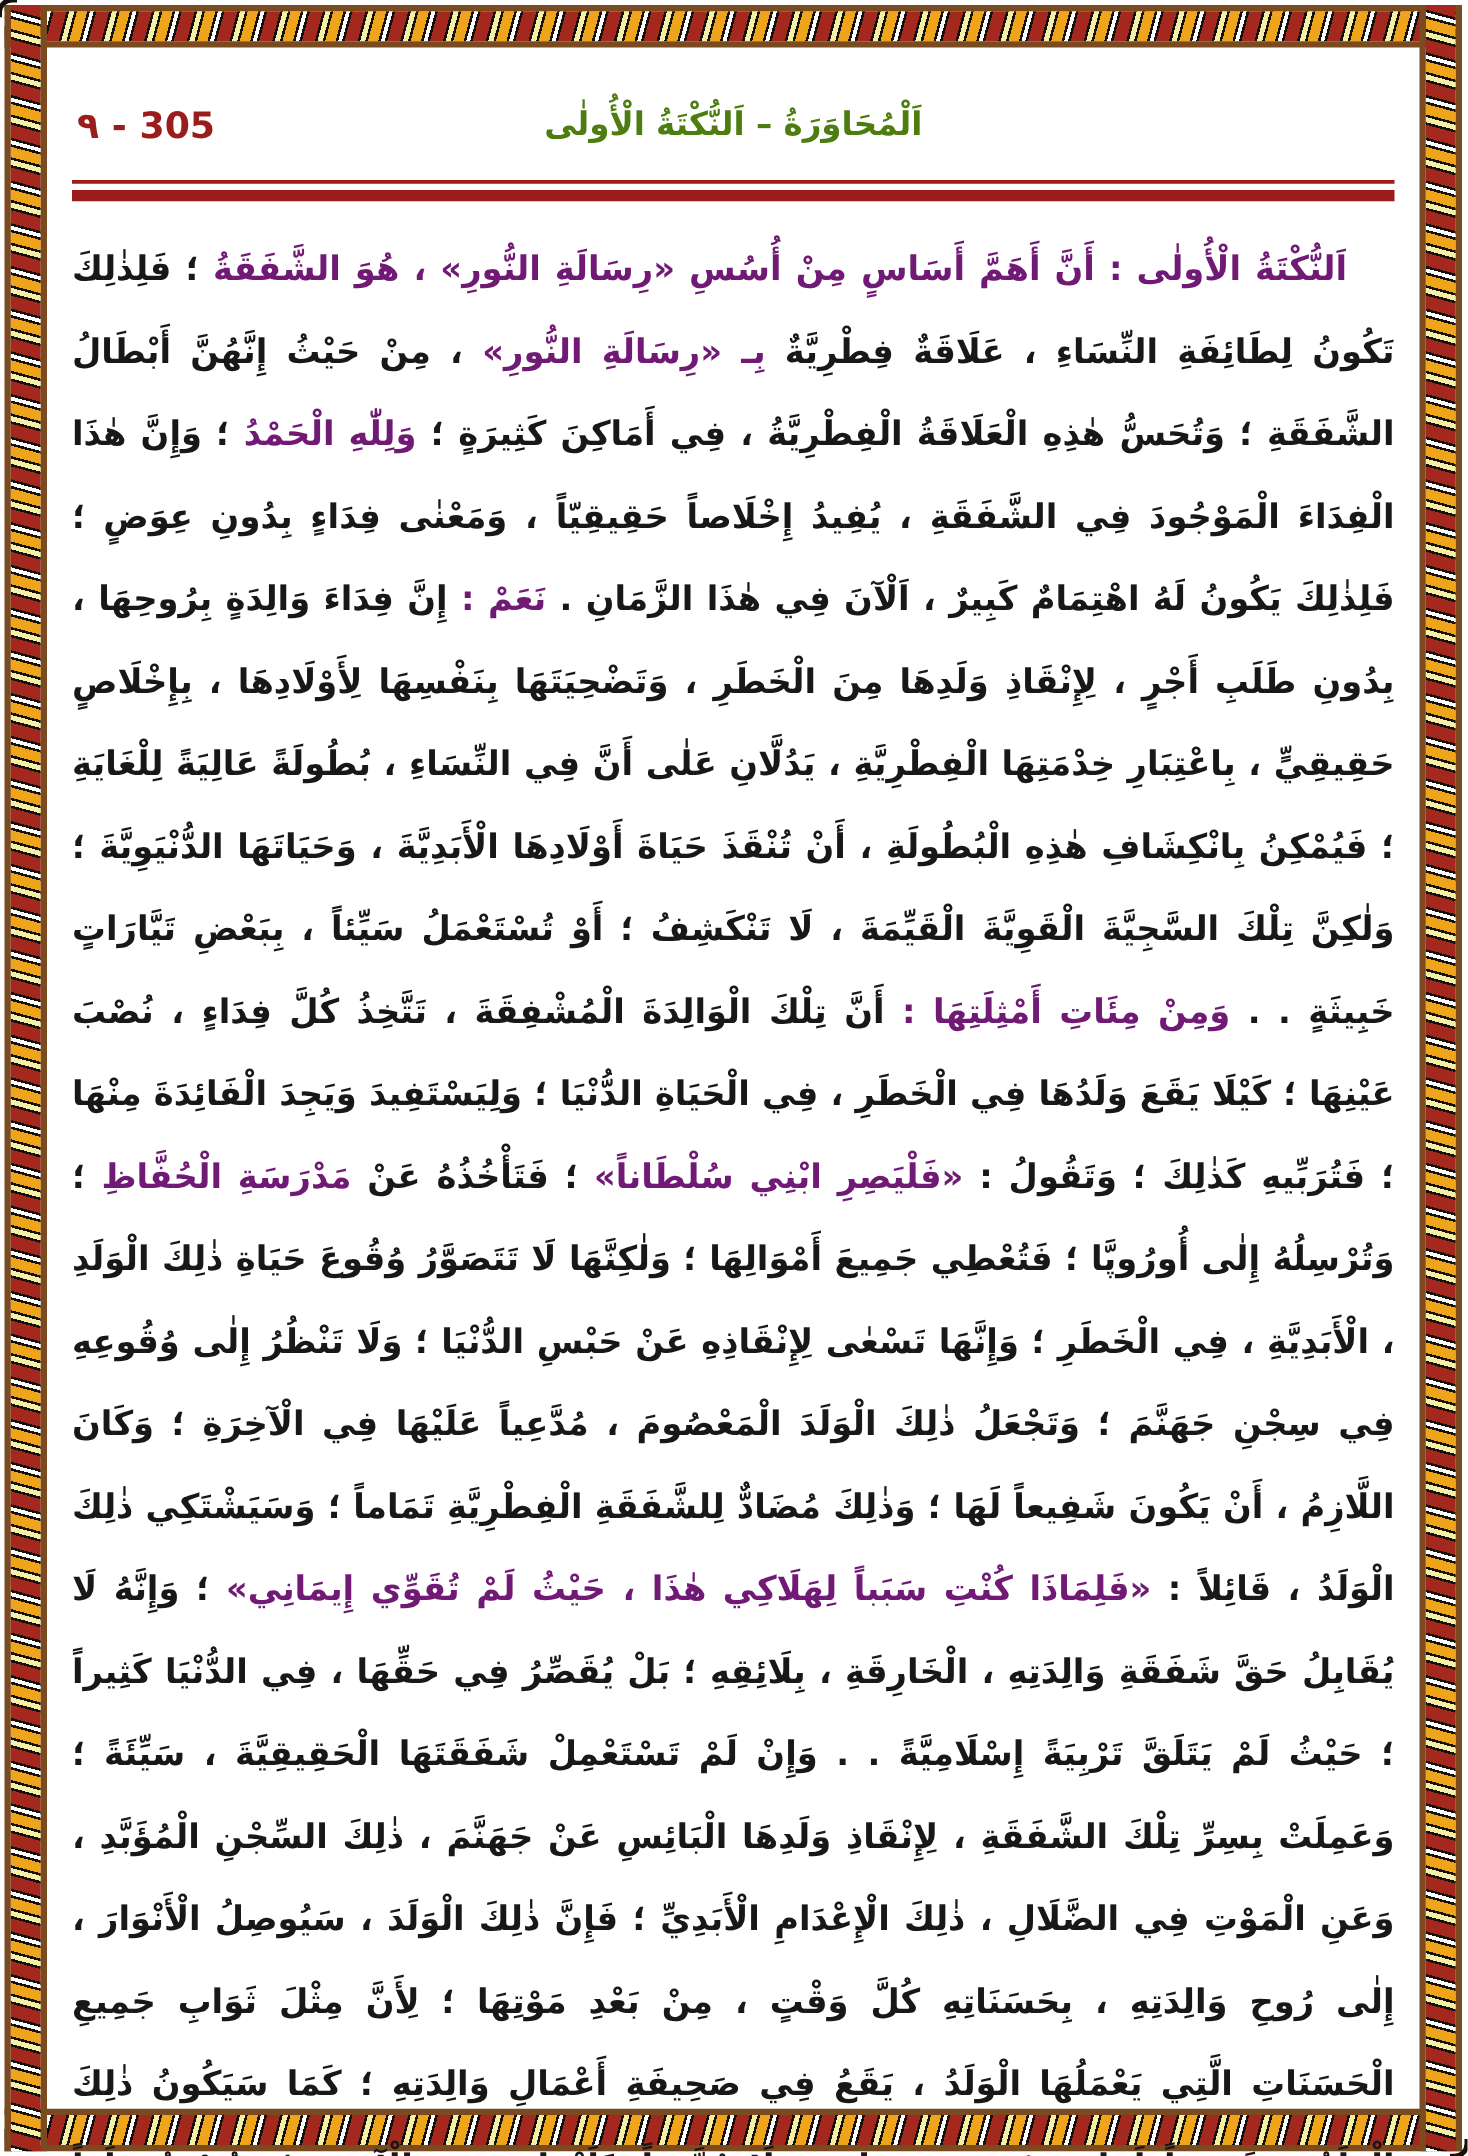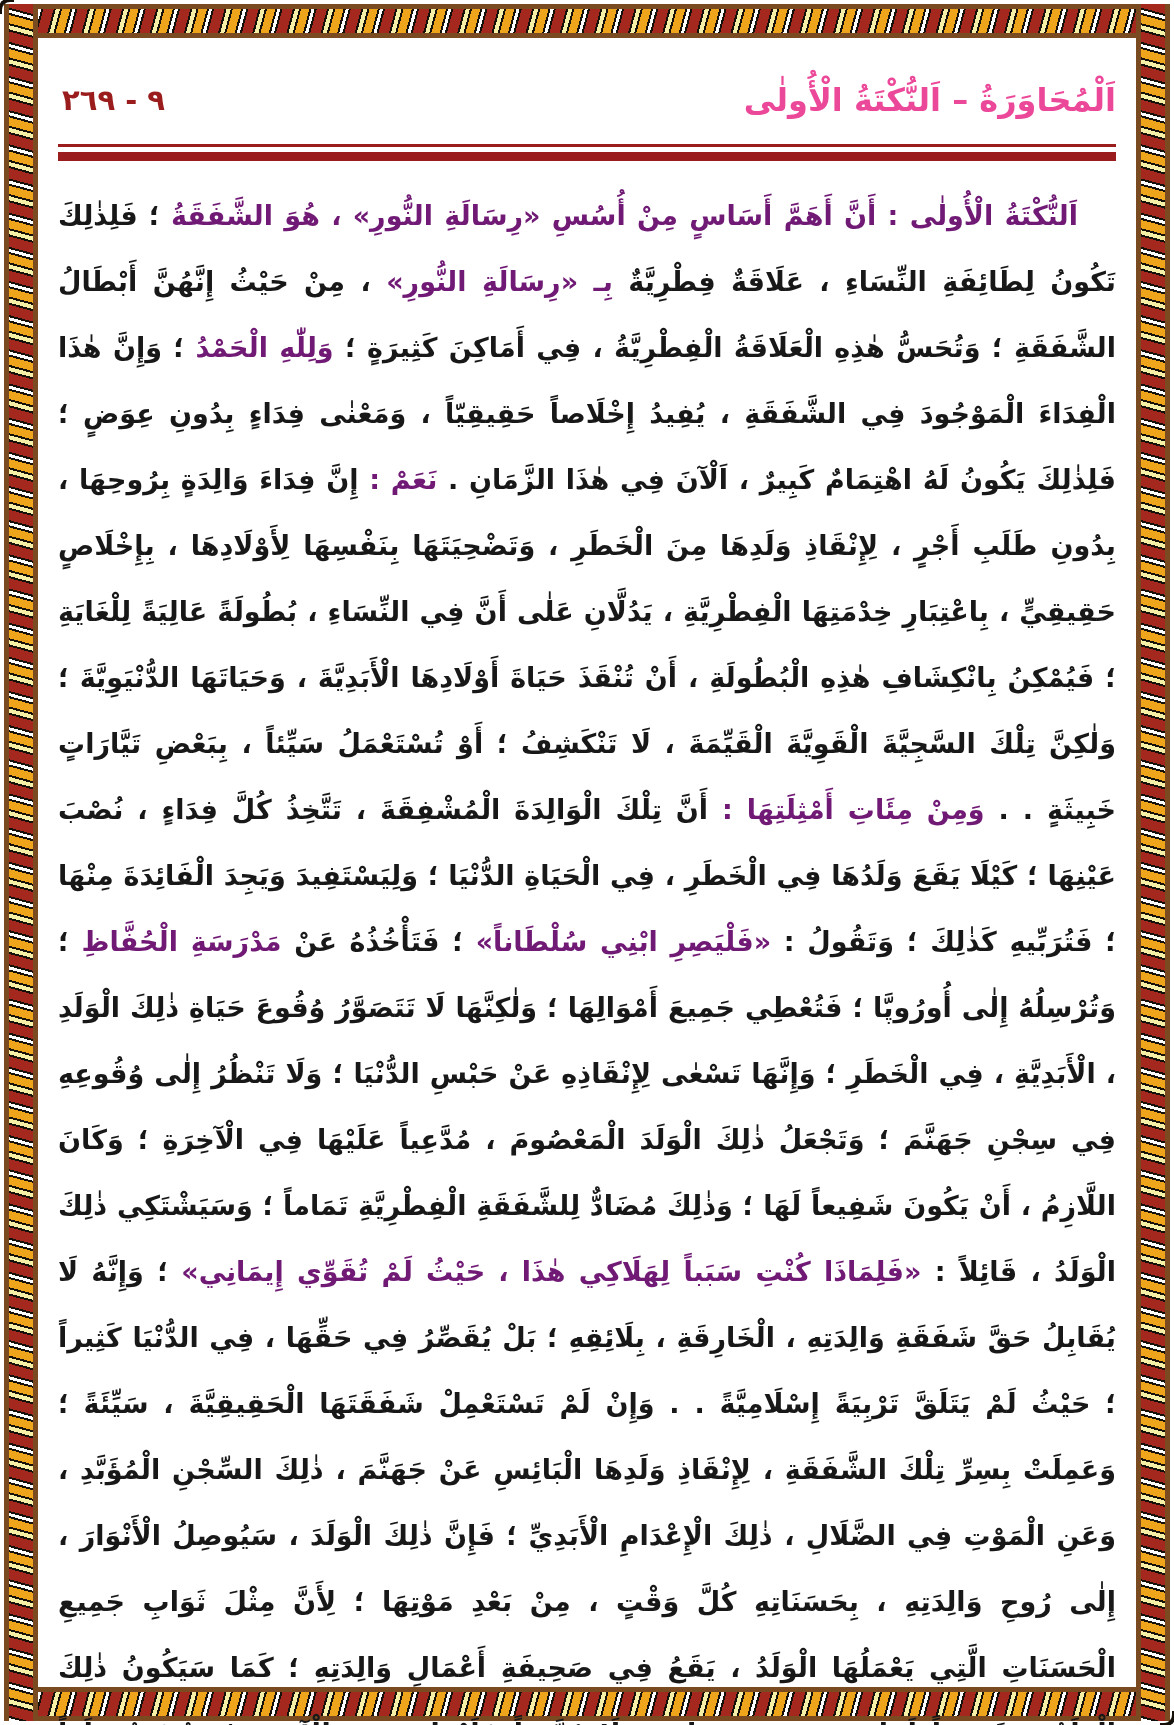--- a/index.html
+++ b/index.html
@@ -47,22 +47,23 @@
 
   
   .content {
     position: absolute;
     top: 38px; left: 38px; right: 38px; bottom: 38px;
     padding: 30px 20px 0 20px;
     direction: rtl;
   }
   .header { position: relative; height: 64px; }
   .page-title {
-    color: #ec4899;
-    font-size: 32px;
+    text-align: center;
+    color: #4d7c0f;
+    font-size: 26px;
     font-weight: 700;
     line-height: 64px;
     letter-spacing: 0;
   }
   .page-number {
     position: absolute;
     left: 4px; top: 0;
     color: #9B1C1C;
     font-size: 29px;
     font-weight: 700;
@@ -97,21 +98,21 @@
   <div class="strip strip-bottom"></div>
   <div class="strip strip-left"></div>
   <div class="strip strip-right"></div>
   <div class="corner-curl curl-tl"></div>
   <div class="corner-curl curl-br"></div>
 </div>
 
 <div class="content">
   <div class="header">
     <div class="page-title">اَلْمُحَاوَرَةُ – اَلنُّكْتَةُ الْأُولٰى</div>
-    <div class="page-number">٩ - ٢٦٩</div>
+    <div class="page-number">٩ - 305</div>
   </div>
   <div class="rules">
     <div class="rule-thin"></div>
     <div class="rule-gap"></div>
     <div class="rule-thick"></div>
   </div>
   <p class="body-text"><span class="seg-red">اَلنُّكْتَةُ الْأُولٰى : أَنَّ أَهَمَّ أَسَاسٍ مِنْ أُسُسِ «رِسَالَةِ النُّورِ» ، هُوَ الشَّفَقَةُ</span><span class="seg-black"> ؛ فَلِذٰلِكَ تَكُونُ لِطَائِفَةِ النِّسَاءِ ، عَلَاقَةٌ فِطْرِيَّةٌ </span><span class="seg-red">بِـ «رِسَالَةِ النُّورِ»</span><span class="seg-black"> ، مِنْ حَيْثُ إِنَّهُنَّ أَبْطَالُ الشَّفَقَةِ ؛ وَتُحَسُّ هٰذِهِ الْعَلَاقَةُ الْفِطْرِيَّةُ ، فِي أَمَاكِنَ كَثِيرَةٍ ؛ </span><span class="seg-red">وَلِلّٰهِ الْحَمْدُ</span><span class="seg-black"> ؛ وَإِنَّ هٰذَا الْفِدَاءَ الْمَوْجُودَ فِي الشَّفَقَةِ ، يُفِيدُ إِخْلَاصاً حَقِيقِيّاً ، وَمَعْنٰى فِدَاءٍ بِدُونِ عِوَضٍ ؛ فَلِذٰلِكَ يَكُونُ لَهُ اهْتِمَامٌ كَبِيرٌ ، اَلْآنَ فِي هٰذَا الزَّمَانِ . </span><span class="seg-red">نَعَمْ :</span><span class="seg-black"> إِنَّ فِدَاءَ وَالِدَةٍ بِرُوحِهَا ، بِدُونِ طَلَبِ أَجْرٍ ، لِإِنْقَاذِ وَلَدِهَا مِنَ الْخَطَرِ ، وَتَضْحِيَتَهَا بِنَفْسِهَا لِأَوْلَادِهَا ، بِإِخْلَاصٍ حَقِيقِيٍّ ، بِاعْتِبَارِ خِدْمَتِهَا الْفِطْرِيَّةِ ، يَدُلَّانِ عَلٰى أَنَّ فِي النِّسَاءِ ، بُطُولَةً عَالِيَةً لِلْغَايَةِ ؛ فَيُمْكِنُ بِانْكِشَافِ هٰذِهِ الْبُطُولَةِ ، أَنْ تُنْقَذَ حَيَاةَ أَوْلَادِهَا الْأَبَدِيَّةَ ، وَحَيَاتَهَا الدُّنْيَوِيَّةَ ؛ وَلٰكِنَّ تِلْكَ السَّجِيَّةَ الْقَوِيَّةَ الْقَيِّمَةَ ، لَا تَنْكَشِفُ ؛ أَوْ تُسْتَعْمَلُ سَيِّئاً ، بِبَعْضِ تَيَّارَاتٍ خَبِيثَةٍ . . </span><span class="seg-red">وَمِنْ مِئَاتِ أَمْثِلَتِهَا :</span><span class="seg-black"> أَنَّ تِلْكَ الْوَالِدَةَ الْمُشْفِقَةَ ، تَتَّخِذُ كُلَّ فِدَاءٍ ، نُصْبَ عَيْنِهَا ؛ كَيْلَا يَقَعَ وَلَدُهَا فِي الْخَطَرِ ، فِي الْحَيَاةِ الدُّنْيَا ؛ وَلِيَسْتَفِيدَ وَيَجِدَ الْفَائِدَةَ مِنْهَا ؛ فَتُرَبِّيهِ كَذٰلِكَ ؛ وَتَقُولُ : </span><span class="seg-red">«فَلْيَصِرِ ابْنِي سُلْطَاناً»</span><span class="seg-black"> ؛ فَتَأْخُذُهُ عَنْ </span><span class="seg-red">مَدْرَسَةِ الْحُفَّاظِ</span><span class="seg-black"> ؛ وَتُرْسِلُهُ إِلٰى أُورُوپَّا ؛ فَتُعْطِي جَمِيعَ أَمْوَالِهَا ؛ وَلٰكِنَّهَا لَا تَتَصَوَّرُ وُقُوعَ حَيَاةِ ذٰلِكَ الْوَلَدِ ، الْأَبَدِيَّةِ ، فِي الْخَطَرِ ؛ وَإِنَّهَا تَسْعٰى لِإِنْقَاذِهِ عَنْ حَبْسِ الدُّنْيَا ؛ وَلَا تَنْظُرُ إِلٰى وُقُوعِهِ فِي سِجْنِ جَهَنَّمَ ؛ وَتَجْعَلُ ذٰلِكَ الْوَلَدَ الْمَعْصُومَ ، مُدَّعِياً عَلَيْهَا فِي الْآخِرَةِ ؛ وَكَانَ اللَّازِمُ ، أَنْ يَكُونَ شَفِيعاً لَهَا ؛ وَذٰلِكَ مُضَادٌّ لِلشَّفَقَةِ الْفِطْرِيَّةِ تَمَاماً ؛ وَسَيَشْتَكِي ذٰلِكَ الْوَلَدُ ، قَائِلاً : </span><span class="seg-red">«فَلِمَاذَا كُنْتِ سَبَباً لِهَلَاكِي هٰذَا ، حَيْثُ لَمْ تُقَوِّي إِيمَانِي»</span><span class="seg-black"> ؛ وَإِنَّهُ لَا يُقَابِلُ حَقَّ شَفَقَةِ وَالِدَتِهِ ، الْخَارِقَةِ ، بِلَائِقِهِ ؛ بَلْ يُقَصِّرُ فِي حَقِّهَا ، فِي الدُّنْيَا كَثِيراً ؛ حَيْثُ لَمْ يَتَلَقَّ تَرْبِيَةً إِسْلَامِيَّةً . . وَإِنْ لَمْ تَسْتَعْمِلْ شَفَقَتَهَا الْحَقِيقِيَّةَ ، سَيِّئَةً ؛ وَعَمِلَتْ بِسِرِّ تِلْكَ الشَّفَقَةِ ، لِإِنْقَاذِ وَلَدِهَا الْبَائِسِ عَنْ جَهَنَّمَ ، ذٰلِكَ السِّجْنِ الْمُؤَبَّدِ ، وَعَنِ الْمَوْتِ فِي الضَّلَالِ ، ذٰلِكَ الْإِعْدَامِ الْأَبَدِيِّ ؛ فَإِنَّ ذٰلِكَ الْوَلَدَ ، سَيُوصِلُ الْأَنْوَارَ ، إِلٰى رُوحِ وَالِدَتِهِ ، بِحَسَنَاتِهِ كُلَّ وَقْتٍ ، مِنْ بَعْدِ مَوْتِهَا ؛ لِأَنَّ مِثْلَ ثَوَابِ جَمِيعِ الْحَسَنَاتِ الَّتِي يَعْمَلُهَا الْوَلَدُ ، يَقَعُ فِي صَحِيفَةِ أَعْمَالِ وَالِدَتِهِ ؛ كَمَا سَيَكُونُ ذٰلِكَ الْوَلَدُ ، شَفِيعاً لَهَا ، بِرُوحِهِ وَحَيَاتِهِ ، لَا مُدَّعِياً عَلَيْهَا ، فِي الْآخِرَةِ ؛ وَيُصْبِحُ وَلَداً مُبَارَكاً لَهَا ،</span></p>
 </div>
 
 </body></html>

